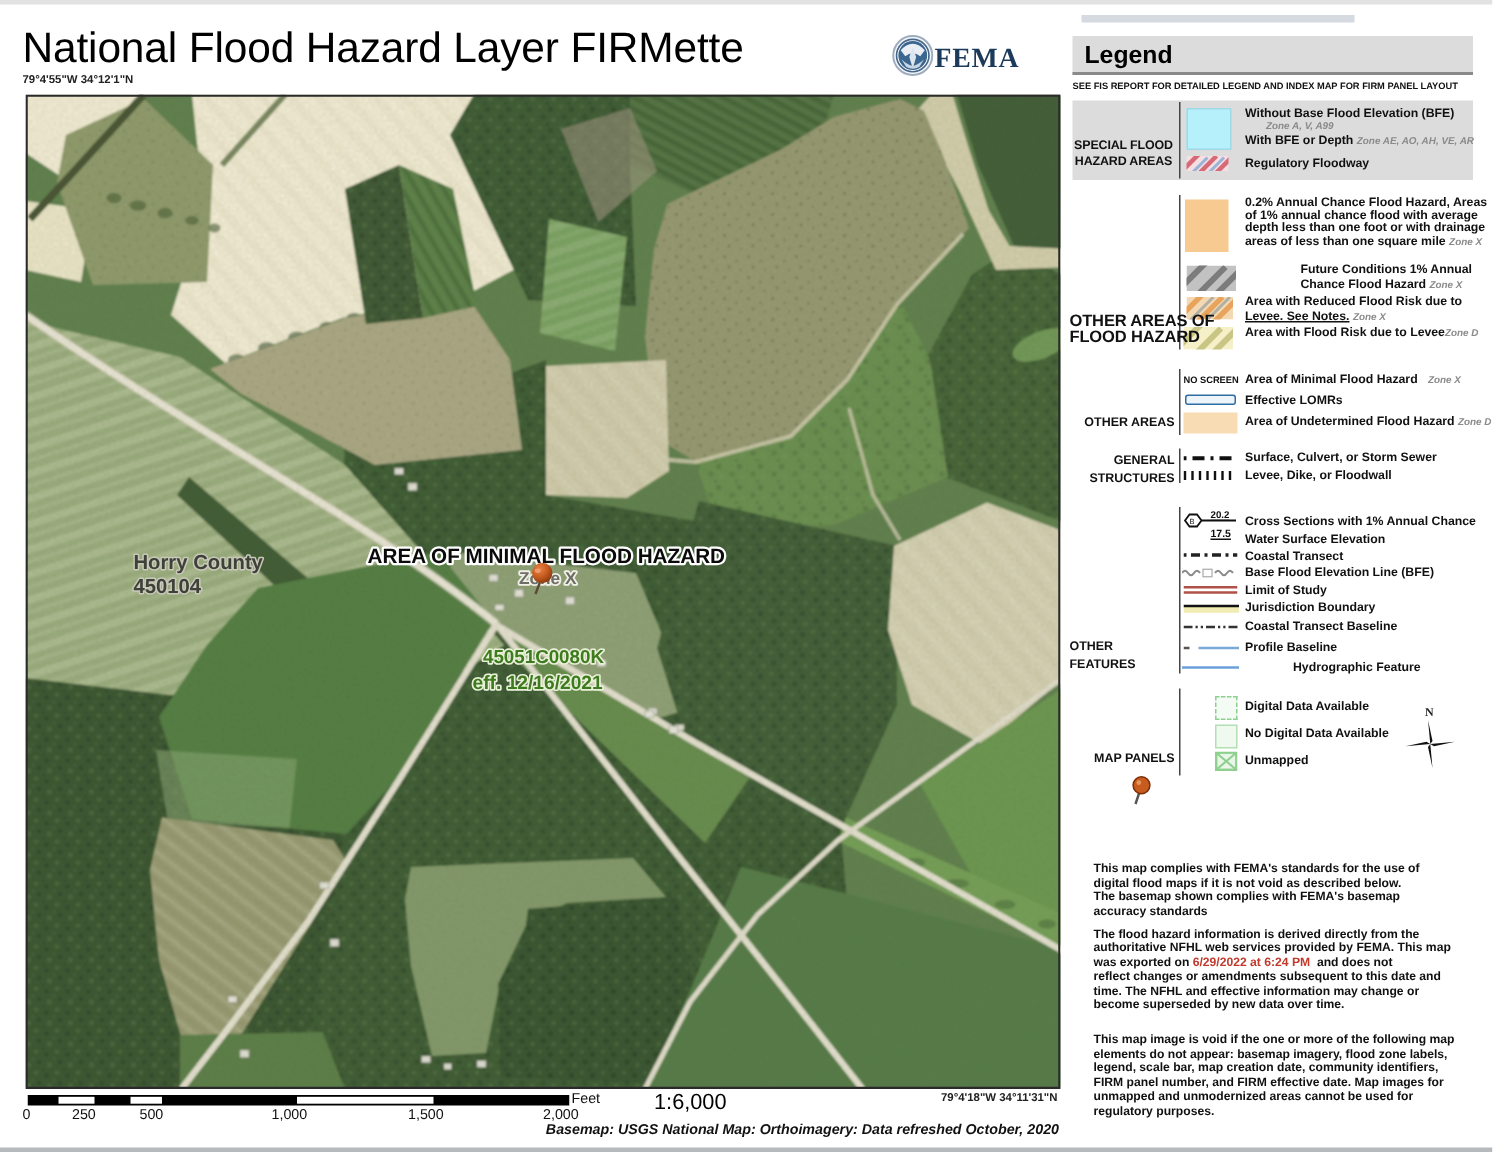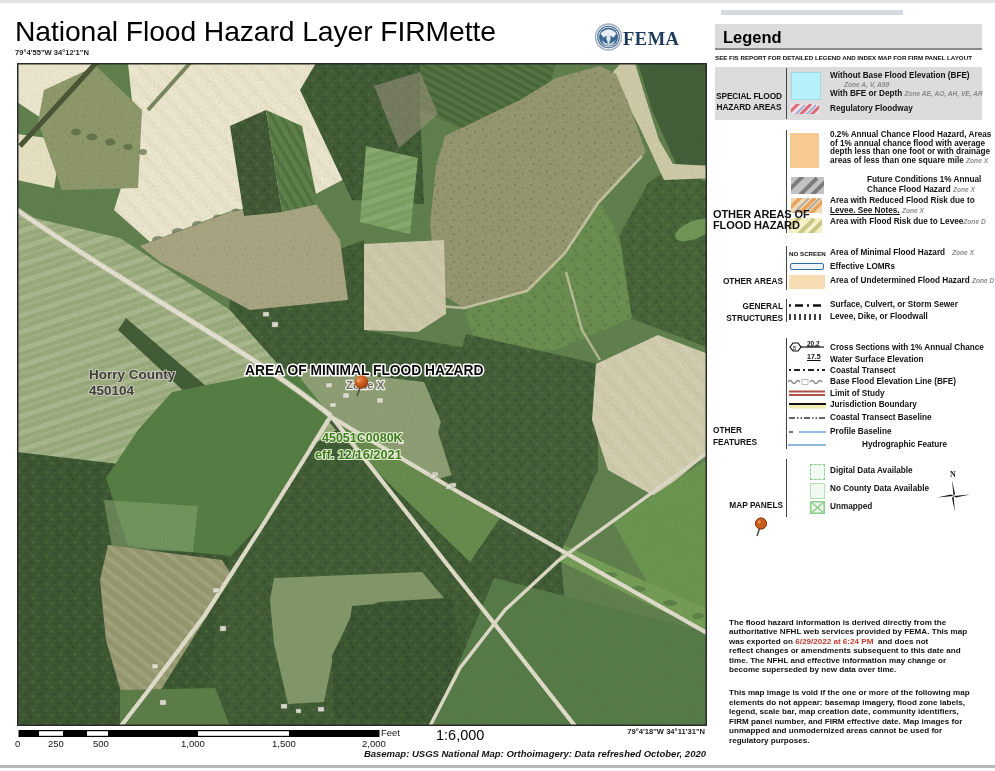--- a/index.html
+++ b/index.html
@@ -453,21 +453,21 @@
 <div class="abs b" style="left:117px;top:439.5px;font-size:8.2px;color:#111;margin-left:32px;">Hydrographic Feature</div>
 
 <div class="abs b" style="left:0px;top:425px;width:70px;font-size:8.3px;line-height:11.5px;white-space:nowrap;color:#111;text-align:left;">OTHER<br>FEATURES</div>
 
 <div class="abs" style="left:73px;top:459px;width:1px;height:58px;background:#444;"></div>
 
 <div class="abs" style="left:97px;top:464px;width:13px;height:14px;border:1.6px dashed #8ed08e;background:#f4fbf4;"></div>
 <div class="abs b" style="left:117px;top:465.5px;font-size:8.2px;color:#111;">Digital Data Available</div>
 
 <div class="abs" style="left:97px;top:483px;width:13px;height:14px;border:1.6px solid #b4e0b4;background:#f0f9f0;"></div>
-<div class="abs b" style="left:117px;top:484px;font-size:8.2px;color:#111;">No County Data Available</div>
+<div class="abs b" style="left:117px;top:484px;font-size:8.2px;color:#111;">No Digital Data Available</div>
 
 <svg class="abs" style="left:97px;top:501px;" width="15" height="13" viewBox="0 0 15 13">
 <rect x="0.8" y="0.8" width="13.4" height="11.4" fill="#eaf6ea" stroke="#8ed08e" stroke-width="1.6"></rect>
 <line x1="1" y1="1" x2="14" y2="12" stroke="#8ed08e" stroke-width="1.4"></line>
 <line x1="14" y1="1" x2="1" y2="12" stroke="#8ed08e" stroke-width="1.4"></line>
 </svg>
 <div class="abs b" style="left:117px;top:502px;font-size:8.2px;color:#111;">Unmapped</div>
 
 <div class="abs b" style="left:0px;top:500px;width:70px;font-size:8.3px;color:#111;text-align:right;white-space:nowrap;">MAP PANELS</div>
 
@@ -481,17 +481,18 @@
 </g>
 </svg>
 
 <svg class="abs" style="left:38px;top:517px;" width="22" height="22" viewBox="0 0 22 22">
 <line x1="9" y1="10" x2="6" y2="19" stroke="#555" stroke-width="1.6"></line>
 <circle cx="10" cy="6.5" r="5.6" fill="#c75c1e" stroke="#7a2d08" stroke-width="1"></circle>
 <circle cx="8.2" cy="4.8" r="1.6" fill="#e8945c"></circle>
 </svg>
 
 
+<div class="abs b" style="left:16px;top:574px;font-size:8.1px;line-height:9.6px;white-space:nowrap;color:#111;">This map complies with FEMA's standards for the use of<br>digital flood maps if it is not void as described below.<br>The basemap shown complies with FEMA's basemap<br>accuracy standards</div>
 
 <div class="abs b" style="left:16px;top:617.5px;font-size:8.1px;line-height:9.6px;white-space:nowrap;color:#111;">The flood hazard information is derived directly from the<br>authoritative NFHL web services provided by FEMA. This map<br>was exported on <span style="color:#c0392b;">6/29/2022 at 6:24 PM</span>&nbsp; and does not<br>reflect changes or amendments subsequent to this date and<br>time. The NFHL and effective information may change or<br>become superseded by new data over time.</div>
 
 <div class="abs b" style="left:16px;top:688px;font-size:8.1px;line-height:9.6px;white-space:nowrap;color:#111;">This map image is void if the one or more of the following map<br>elements do not appear: basemap imagery, flood zone labels,<br>legend, scale bar, map creation date, community identifiers,<br>FIRM panel number, and FIRM effective date. Map images for<br>unmapped and unmodernized areas cannot be used for<br>regulatory purposes.</div>
 </div>
 
 </body></html>

